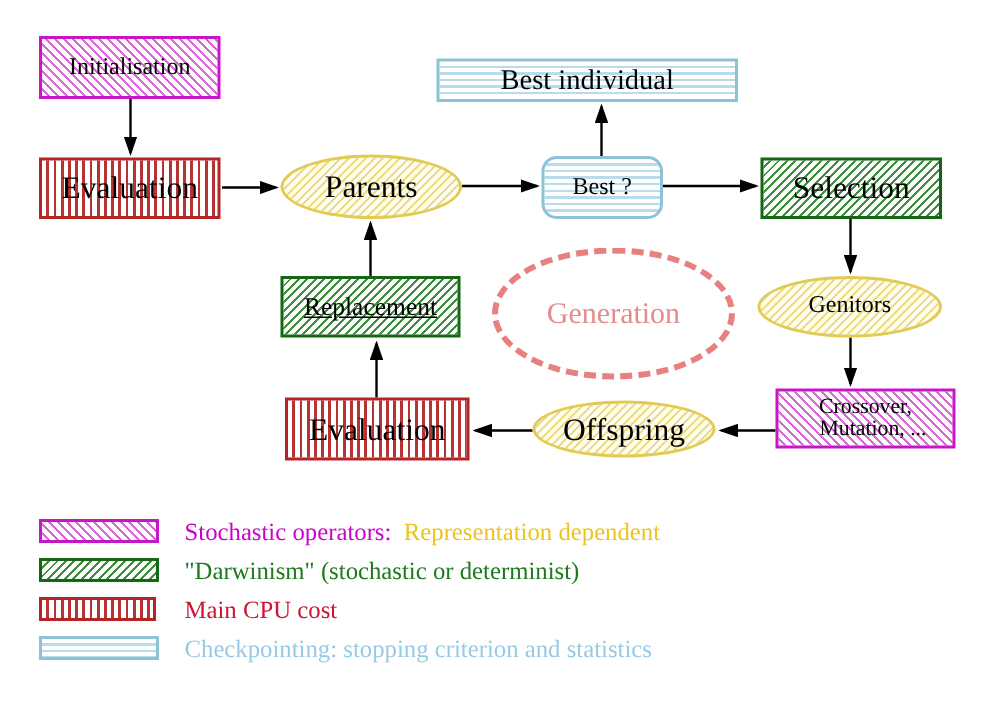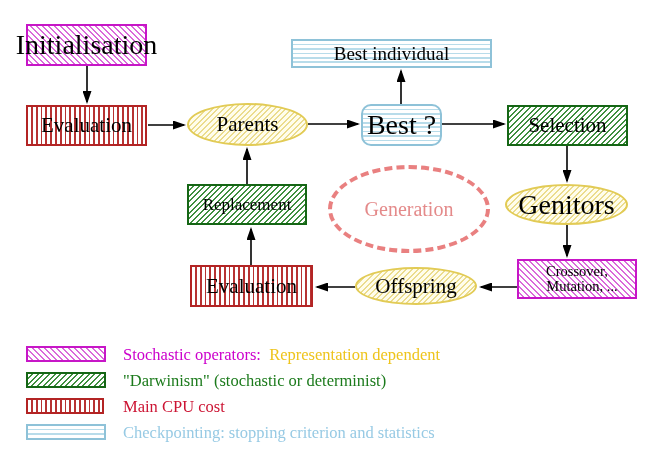--- a/index.html
+++ b/index.html
@@ -11,32 +11,32 @@
     position:absolute;display:flex;align-items:center;justify-content:center;
     color:#000;text-align:center;box-sizing:border-box;line-height:1.05;
   }
   
   .hatch-magenta{border:2px solid #c716c7;background:repeating-linear-gradient(45deg,#ffffff 0 2.8px,#da6ada 2.8px 4.2px);}
   .stripe-red{border:2px solid #b32424;background:repeating-linear-gradient(90deg,#ffffff 0 3px,#b73232 3px 4.8px);}
   .hatch-green{border:2px solid #156615;background:repeating-linear-gradient(135deg,#ffffff 0 2.6px,#3f8f3f 2.6px 4px);}
   .stripe-cyan{border:2px solid #8ec2d8;background:repeating-linear-gradient(180deg,#ffffff 0 2.8px,#b8dcea 2.8px 4.4px);}
   .hatch-yellow{border:2px solid #e2cb55;background:repeating-linear-gradient(135deg,#fffdec 0 2.6px,#ebdc8e 2.6px 4px);border-radius:50%;}
 
-  .fs20{font-size:28px;}
+  .fs20{font-size:16px;}
   .fs21{font-size:21px;}
   .fs19{font-size:19px;}
   .fs17{font-size:17px;}
 
   #node-initialisation{left:26px;top:24px;width:121px;height:42px;}
   #node-evaluation-top{left:26px;top:105px;width:121px;height:41px;}
   #node-parents{left:187px;top:103px;width:121px;height:43px;}
   #node-best-individual{left:291px;top:39px;width:201px;height:29px;}
   #node-stop{left:361px;top:104px;width:81px;height:42px;border-radius:10px;}
   #node-selection{left:507px;top:105px;width:121px;height:41px;}
-  #node-replacement{left:187px;top:184px;width:120px;height:41px;}
+  #node-replacement{left:187px;top:184px;width:120px;height:41px;text-decoration:underline;}
   #node-genitors{left:505px;top:184px;width:123px;height:41px;}
   #node-evaluation-bottom{left:190px;top:265px;width:123px;height:42px;}
   #node-offspring{left:355px;top:267px;width:122px;height:38px;}
   #node-crossover{left:517px;top:259px;width:120px;height:40px;flex-direction:column;font-size:14.5px;}
   #node-crossover .l2{padding-left:10px;}
 
   #node-generation{
     left:328px;top:165px;width:162px;height:88px;
     border:4px dashed #e98080;border-radius:50%;
     color:#e48a8a;font-size:20px;

